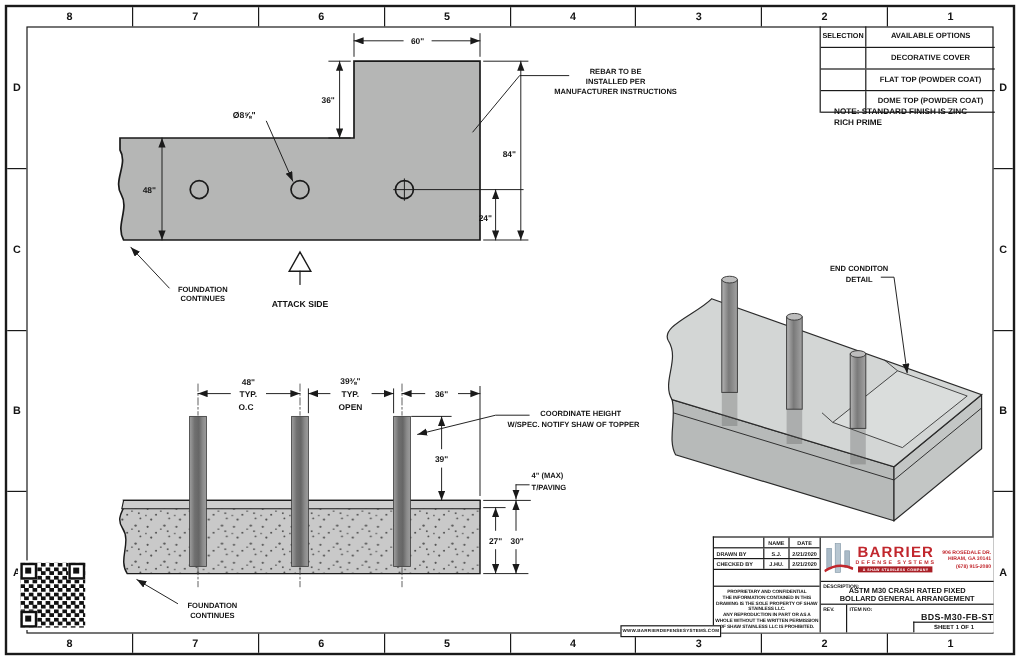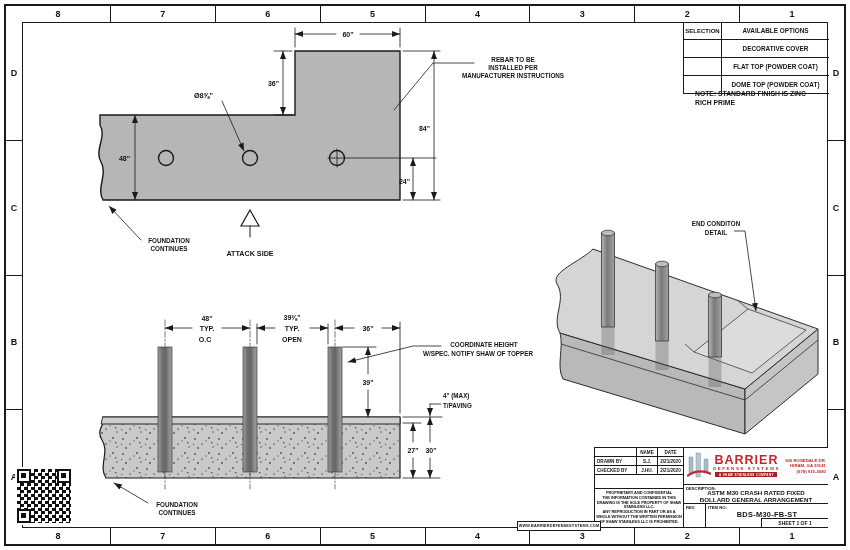--- a/index.html
+++ b/index.html
@@ -52,21 +52,21 @@
   .brand-tag{margin-top:1px;width:62px;height:4.5px;display:flex;align-items:center;justify-content:center;
              color:#fff;font-size:3px;font-weight:700;letter-spacing:.4px;}
   .logo-addr{margin-left:auto;text-align:right;font-size:4.3px;font-weight:700;line-height:5.4px;}
   .desc-row{border-top:1px solid #1a1a1a;height:19px;position:relative;}
   .desc-label{position:absolute;left:2px;top:1px;font-size:4.2px;font-weight:700;}
   .desc-lines{padding-top:4px;text-align:center;font-size:6.2px;font-weight:700;line-height:7px;}
   .rev-row{border-top:1px solid #1a1a1a;flex:1;display:flex;position:relative;}
   .rev-cell{width:22px;border-right:1px solid #1a1a1a;font-size:4.2px;font-weight:700;padding:1px 0 0 2px;}
   .item-cell{flex:1;position:relative;}
   .item-label{position:absolute;left:2px;top:1px;font-size:4.2px;font-weight:700;}
-  .item-no{margin-top:6px;text-align:center;font-size:7.4px;font-weight:700;letter-spacing:.3px;}
+  .item-no{margin-top:6px;text-align:right;font-size:7.4px;font-weight:700;letter-spacing:.3px;}
   .sheet-cell{position:absolute;right:0;bottom:0;width:67px;height:9px;border-left:1px solid #1a1a1a;
               border-top:1px solid #1a1a1a;background:#fff;display:flex;align-items:center;justify-content:center;
               font-size:5px;font-weight:700;}
   
   .web-box{position:absolute;left:517px;top:521px;width:84px;height:10px;border:1px solid #1a1a1a;background:#fff;
            display:flex;align-items:center;justify-content:center;font-size:3.8px;font-weight:700;letter-spacing:.2px;}
   
   .qr{position:absolute;left:15px;top:467px;width:58px;height:58px;background:#fff;padding:2px;}
   .qr-in{position:relative;width:100%;height:100%;
          background:conic-gradient(#111 0 25%,#fff 0 50%,#111 0 75%,#fff 0) 0 0/7px 7px;}

